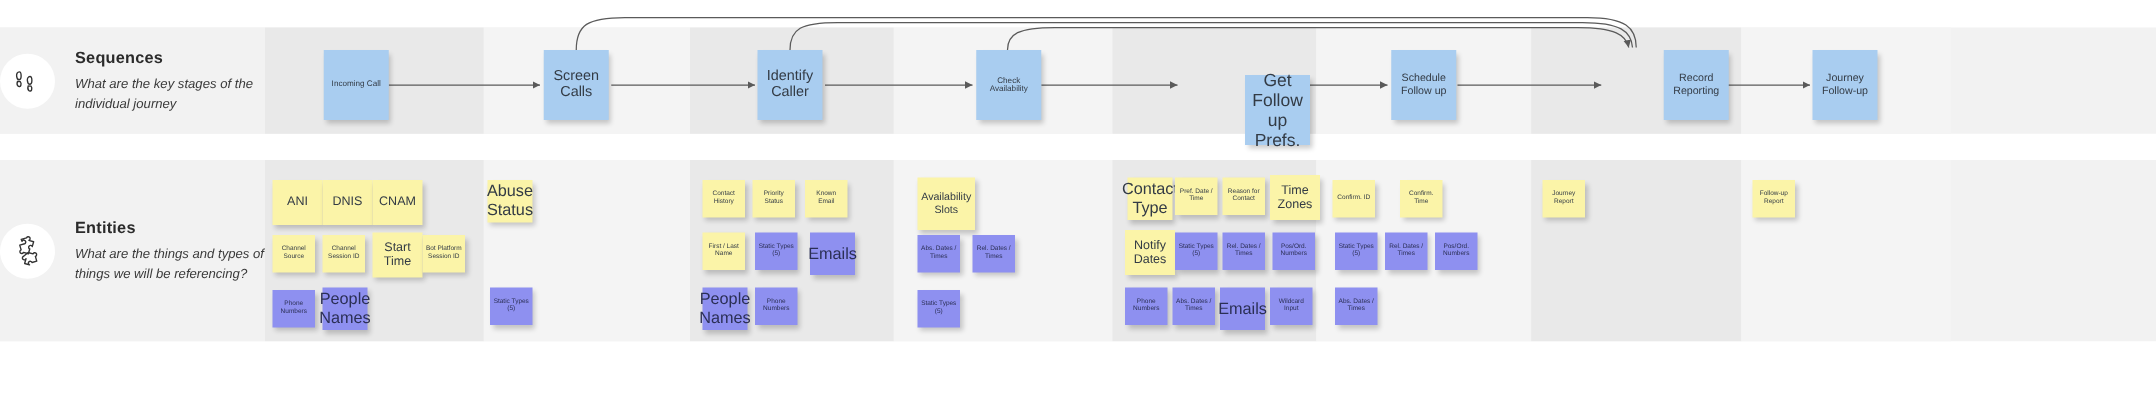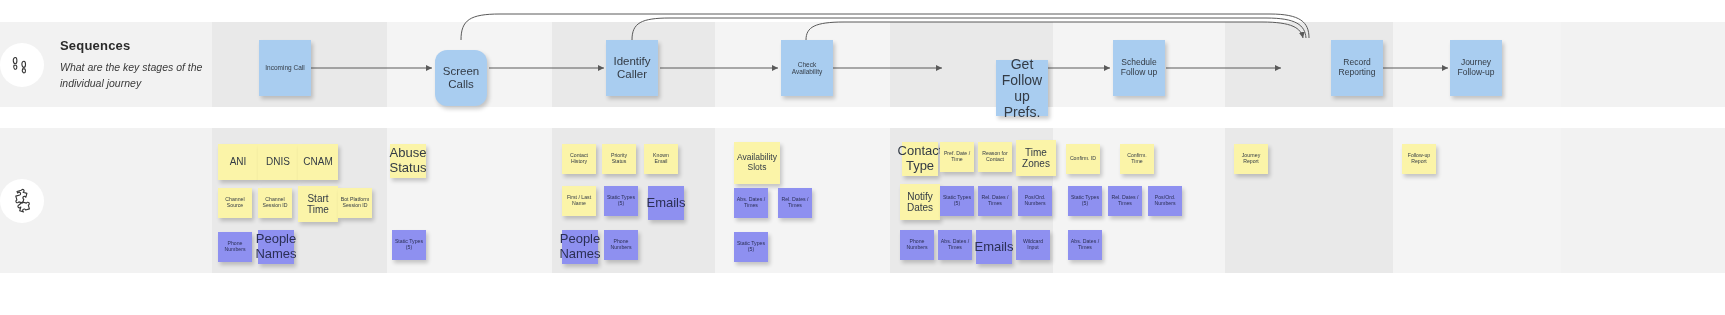--- a/index.html
+++ b/index.html
@@ -85,21 +85,21 @@
         </svg>
       </div>
       <div class="gutter-text">
         <div class="gutter-title">Sequences</div>
         <div class="gutter-sub">What are the key stages of the individual journey</div>
       </div>
     </div>
   <div class="note blue seq-note" style="left: 259px; top: 18px; font-size: 6.5px;">
         <span>Incoming Call</span>
       </div>
-      <div class="note blue seq-note" style="left: 435px; top: 28px; font-size: 11.5px; border-radius: 12px;">
+      <div class="note blue seq-note" style="left: 435px; top: 18px; font-size: 11.5px;">
         <span>Screen Calls</span>
       </div>
       <div class="note blue seq-note" style="left: 606px; top: 18px; font-size: 11.5px;">
         <span>Identify Caller</span>
       </div>
       <div class="note blue seq-note" style="left: 781px; top: 18px; font-size: 6.5px;">
         <span>Check Availability</span>
       </div>
       <div class="note blue seq-note" style="left: 996px; top: 18px; font-size: 14px; margin-top: 20px;">
         <span>Get Follow up Prefs.</span>
@@ -129,20 +129,24 @@
 
     <div class="gutter">
       <div class="gutter-icon">
         <svg width="28" height="28" viewBox="0 0 28 28" aria-hidden="true">
           <g fill="none" stroke="#333" stroke-width="1.1" stroke-linejoin="round">
             <path d="M9 4.5 l4.2 -1.2 a1.5 1.5 0 1 1 1.9 2 l3.8 1.1 l-1.1 3.9 a1.5 1.5 0 1 0 -2 1.9 l-1.1 3.8 l-3.9 -1.1 a1.5 1.5 0 1 1 -1.9 -2 l-1.1 -3.8 l3.9 -1.1 a1.5 1.5 0 1 0 -2 -1.9 z"></path>
             <path d="M14.5 15 l3.9 1.1 a1.5 1.5 0 1 1 1.9 2 l1.1 3.8 l-3.8 1.1 a1.5 1.5 0 1 0 -2 1.9 l-3.9 -1.1 l1.1 -3.8 a1.5 1.5 0 1 1 -1.9 -2 z"></path>
           </g>
         </svg>
       </div>
+      <div class="gutter-text">
+        <div class="gutter-title">Entities</div>
+        <div class="gutter-sub">What are the things and types of things we will be referencing?</div>
+      </div>
     </div>
   <div class="note yellow e-l" style="left: 218px; top: 16px;">
         <span>ANI</span>
       </div>
       <div class="note yellow e-l" style="left: 258px; top: 16px;">
         <span>DNIS</span>
       </div>
       <div class="note yellow e-l" style="left: 298px; top: 16px;">
         <span>CNAM</span>
       </div>

